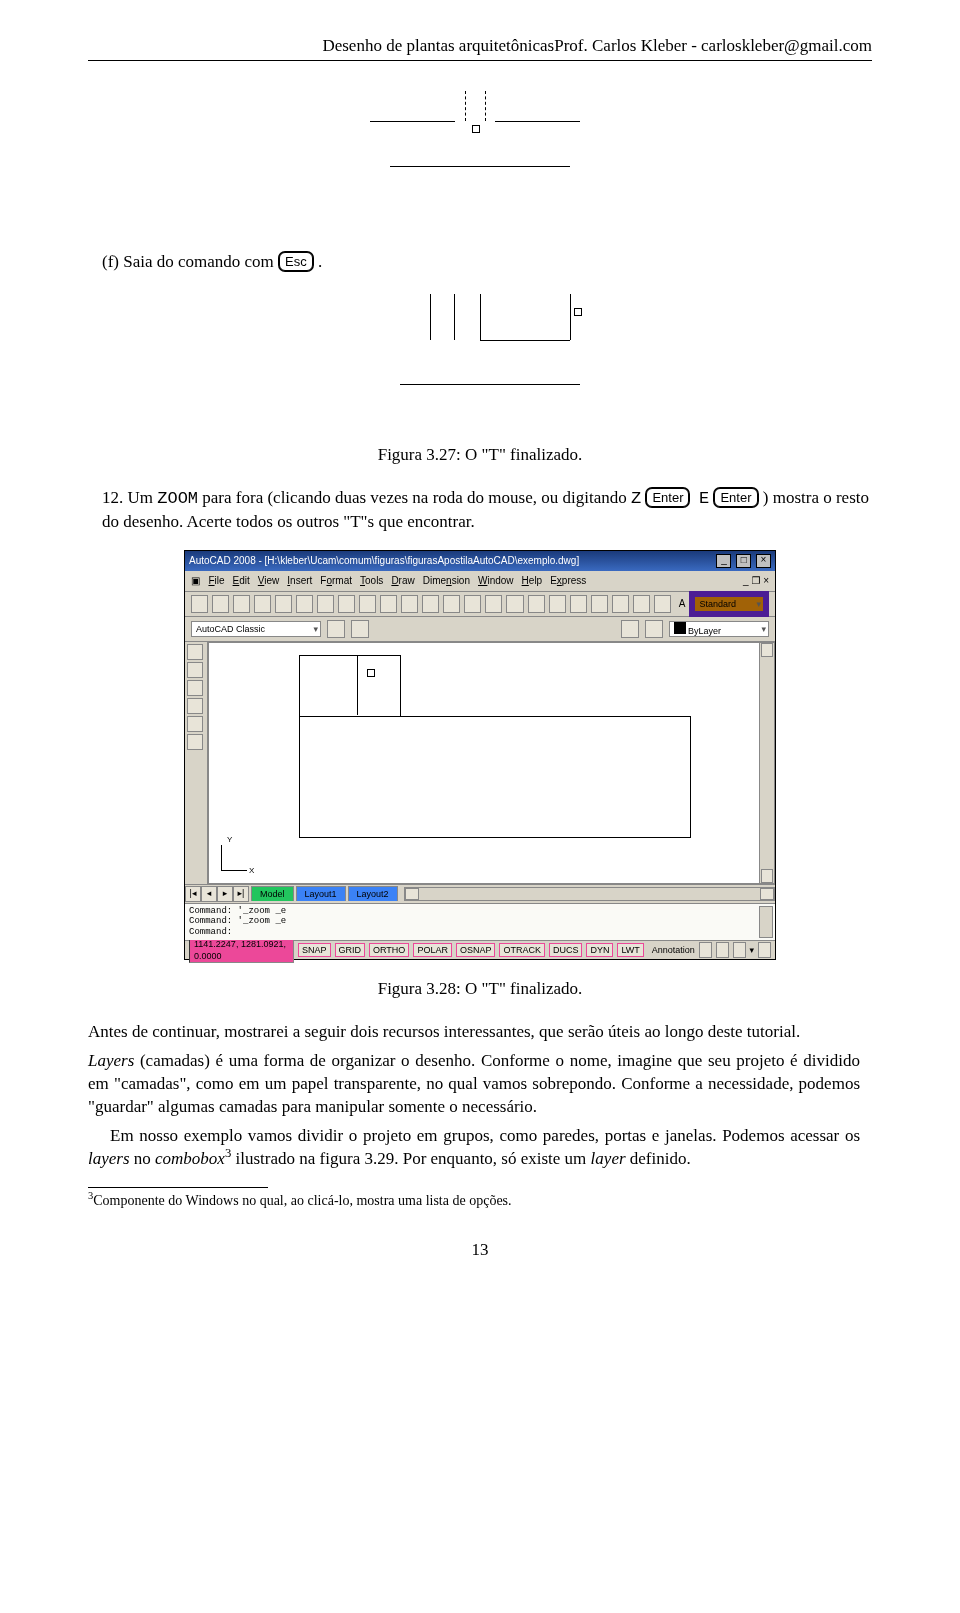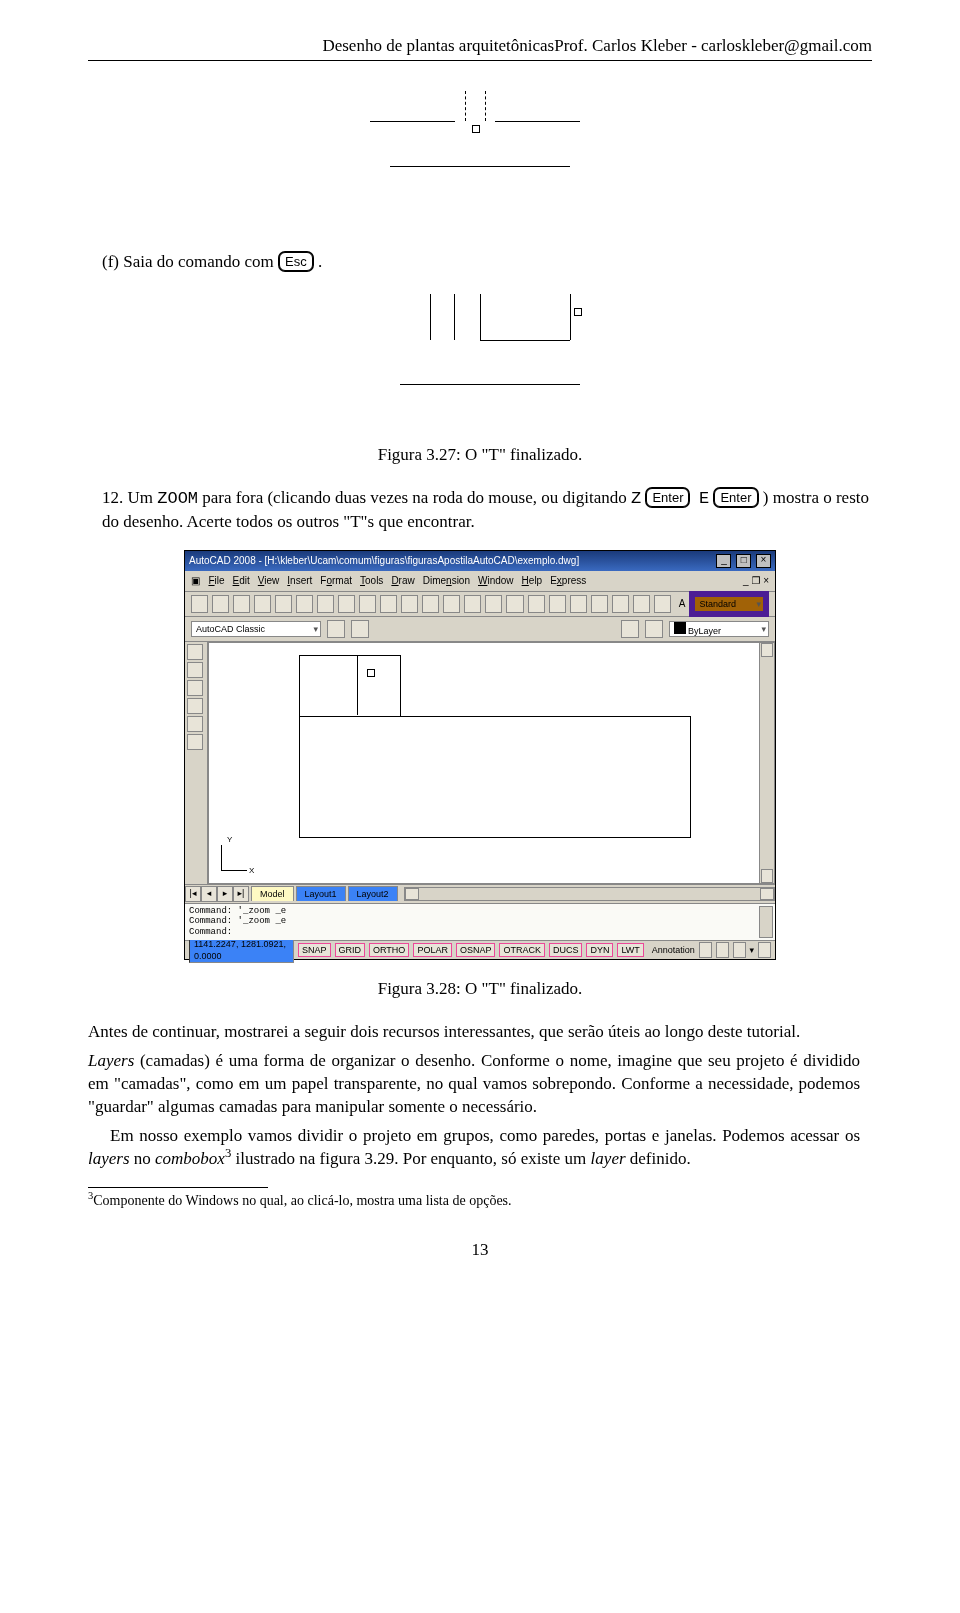--- a/index.html
+++ b/index.html
@@ -190,41 +190,41 @@
   .acad .tabbar {
     background:#d8d4c8; border-top:1px solid #888; height:18px; display:flex; align-items:center;
     font-size:9px; gap:0;
   }
   .acad .tabbar .navbtn {
     width:14px; height:14px; background:#e8e4d8; border:1px solid #888; text-align:center; line-height:12px;
   }
   .acad .tabbar .tab {
     border:1px solid #888; border-bottom:none; background:#3b82f6; padding:1px 8px; margin-left:2px;
   }
-  .acad .tabbar .tab.active { background:#fef9c3; }
+  .acad .tabbar .tab.active { background:#22c55e; }
   .acad .tabbar .h-scr {
     flex:1; margin-left:6px; height:12px; background:#d8d4c8; border:1px solid #888; position:relative;
   }
   .acad .tabbar .h-scr::before, .acad .tabbar .h-scr::after {
     content:""; position:absolute; top:0; bottom:0; width:12px; background:#e8e4d8; border:1px solid #888;
   }
   .acad .tabbar .h-scr::before { left:0; }
   .acad .tabbar .h-scr::after { right:0; }
   .acad .cmd {
     background:#fafaf6; border-top:1px solid #888; font-family:"Courier New",monospace;
     font-size:9px; padding:2px 4px; line-height:1.2; position:relative;
   }
   .acad .cmd .cmd-scr {
     position:absolute; right:2px; top:2px; bottom:2px; width:12px; background:#d8d4c8; border:1px solid #888;
   }
   .acad .status {
     background:#d8d4c8; border-top:1px solid #888; height:18px; display:flex; align-items:center;
     font-size:9px; gap:4px; padding:0 4px;
   }
-  .acad .status .coord { background:#3b82f6; border:1px inset #888; padding:0 4px; }
+  .acad .status .coord { background:#ec4899; border:1px inset #888; padding:0 4px; }
   .acad .status .toggle { border:1px solid #ec4899; background:#e8e4d8; padding:0 3px; }
   .acad .status .spacer { flex:1; }
   .acad .status .ticon { width:14px; height:14px; background:#e8e4d8; border:1px solid #888; }
 
   
   .acad .canvas .box1 { border:1px solid #000; position:absolute; left:90px; top:12px; width:100px; height:60px; }
   .acad .canvas .vline1 { width:1px; position:absolute; left:148px; top:12px; height:60px; background:#000; }
   .acad .canvas .box2 { border:1px solid #000; position:absolute; left:90px; top:73px; width:390px; height:120px; }
   .acad .canvas .sq { position:absolute; width:6px; height:6px; border:1px solid #000; left:158px; top:26px; }
   .acad .canvas .ucs {

